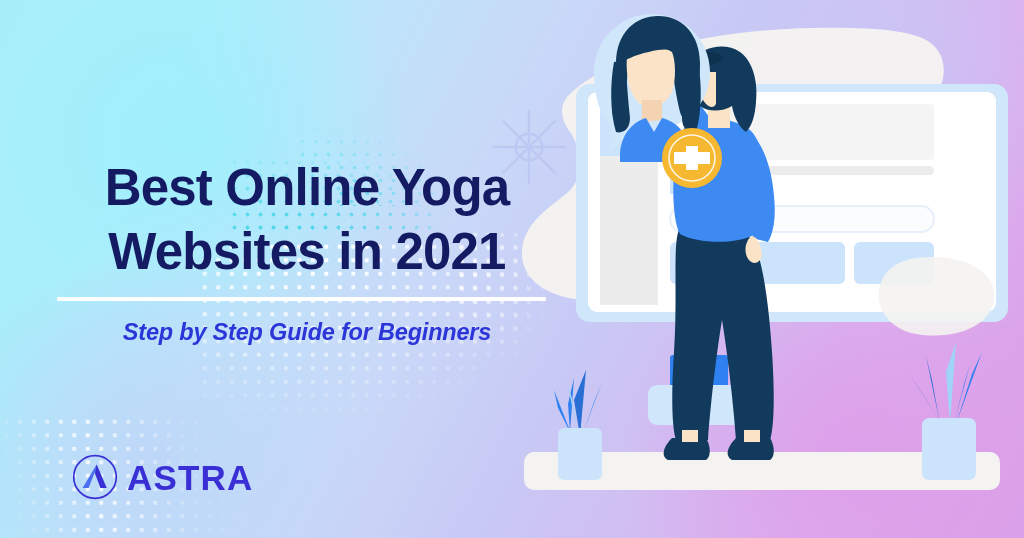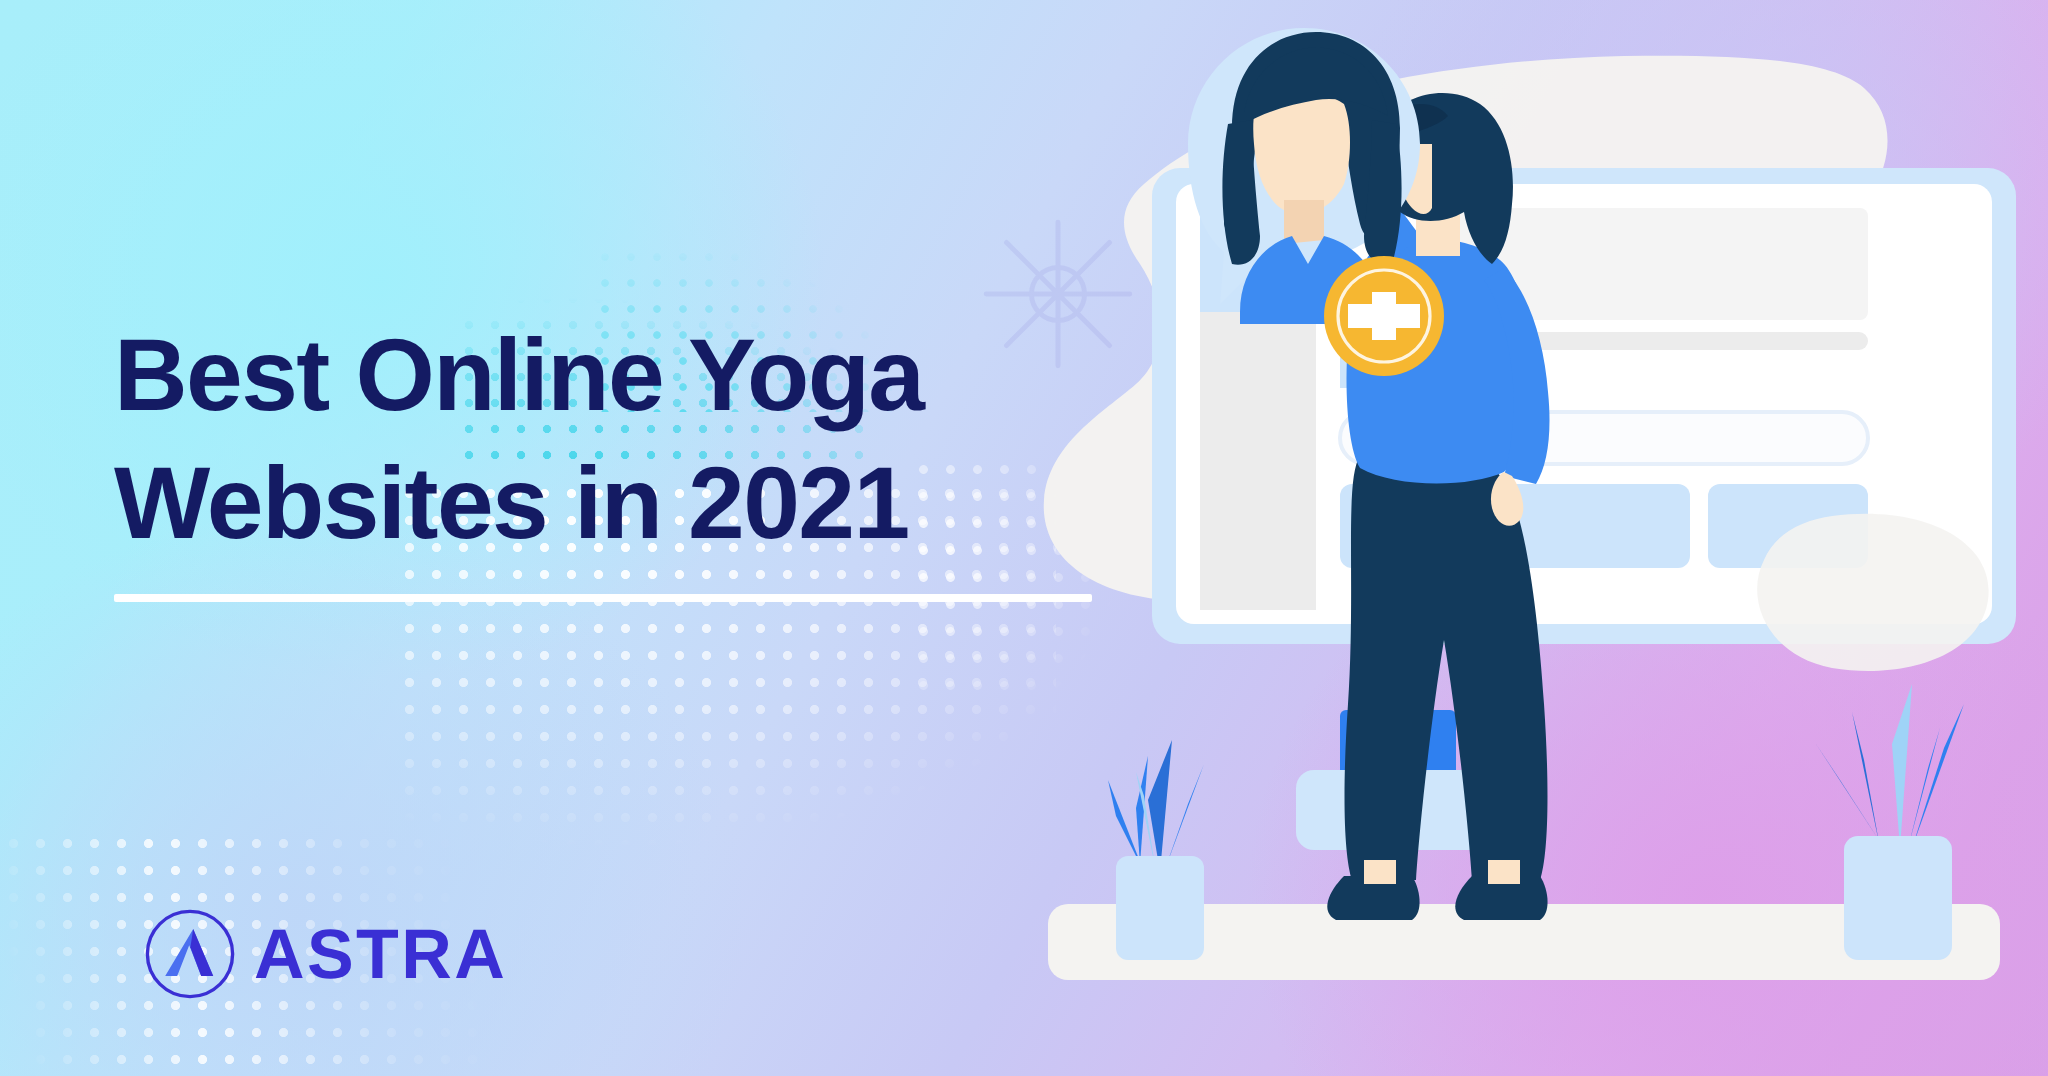--- a/index.html
+++ b/index.html
@@ -12,20 +12,21 @@
     font-family: "Liberation Sans", sans-serif;
   }
 
   
   .banner {
     position: relative;
     width: 1024px;
     height: 538px;
     overflow: hidden;
     background: #a3a3a3;
+    text-align: center;
   }
 
   
   .bg-base {
     position: absolute;
     inset: 0;
     background:
       linear-gradient(118deg,
         #a8eefa 0%,
         #a9eefb 16%,
@@ -200,20 +201,21 @@
     <g fill="none" stroke="#8f8fe0" stroke-width="3.2" stroke-linecap="round">
       <path d="M50 4 L50 96 M4 50 L96 50 M17 17 L83 83 M83 17 L17 83"></path>
       <circle cx="50" cy="50" r="17" stroke-width="3.2"></circle>
     </g>
   </svg>
 
   <div class="text-block">
     <h1 class="headline">Best Online Yoga
 Websites in 2021</h1>
     <div class="divider"></div>
+    <p class="subhead">Step by Step Guide for Beginners</p>
   </div>
 
   <div class="logo">
     <svg class="logo-mark" width="46" height="46" viewBox="0 0 46 46">
       <circle cx="23" cy="23" r="21.3" fill="none" stroke="#3a2fd4" stroke-width="1.7"></circle>
       <path d="M24.6 10.5 L34.6 34.0 L28.6 34.0 L22.6 18.6 L16.6 34.0 L10.6 34.0 Z" fill="#4a6ff0"></path>
       <path d="M24.6 10.5 L34.6 34.0 L28.6 34.0 L23.2 19.6 Z" fill="#3a2fd4"></path>
     </svg>
     <span class="logo-word">ASTRA</span>
   </div>

